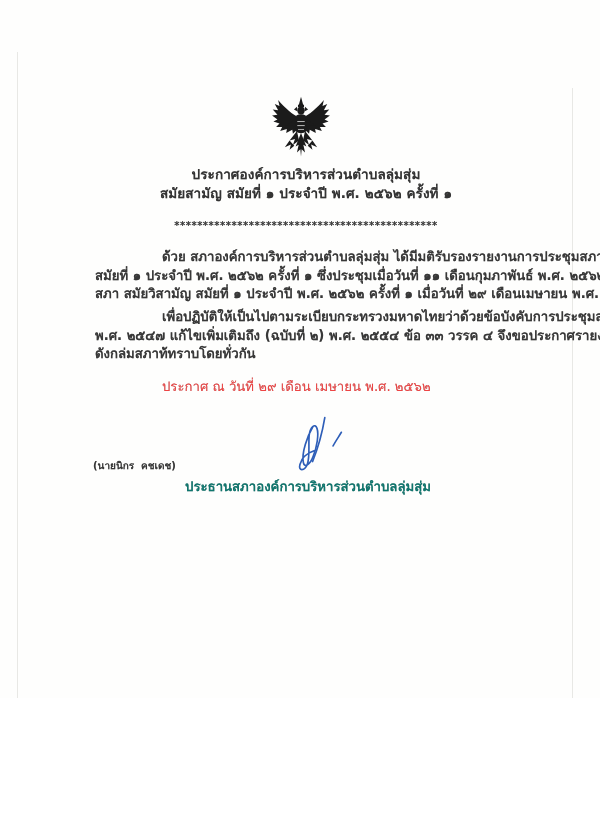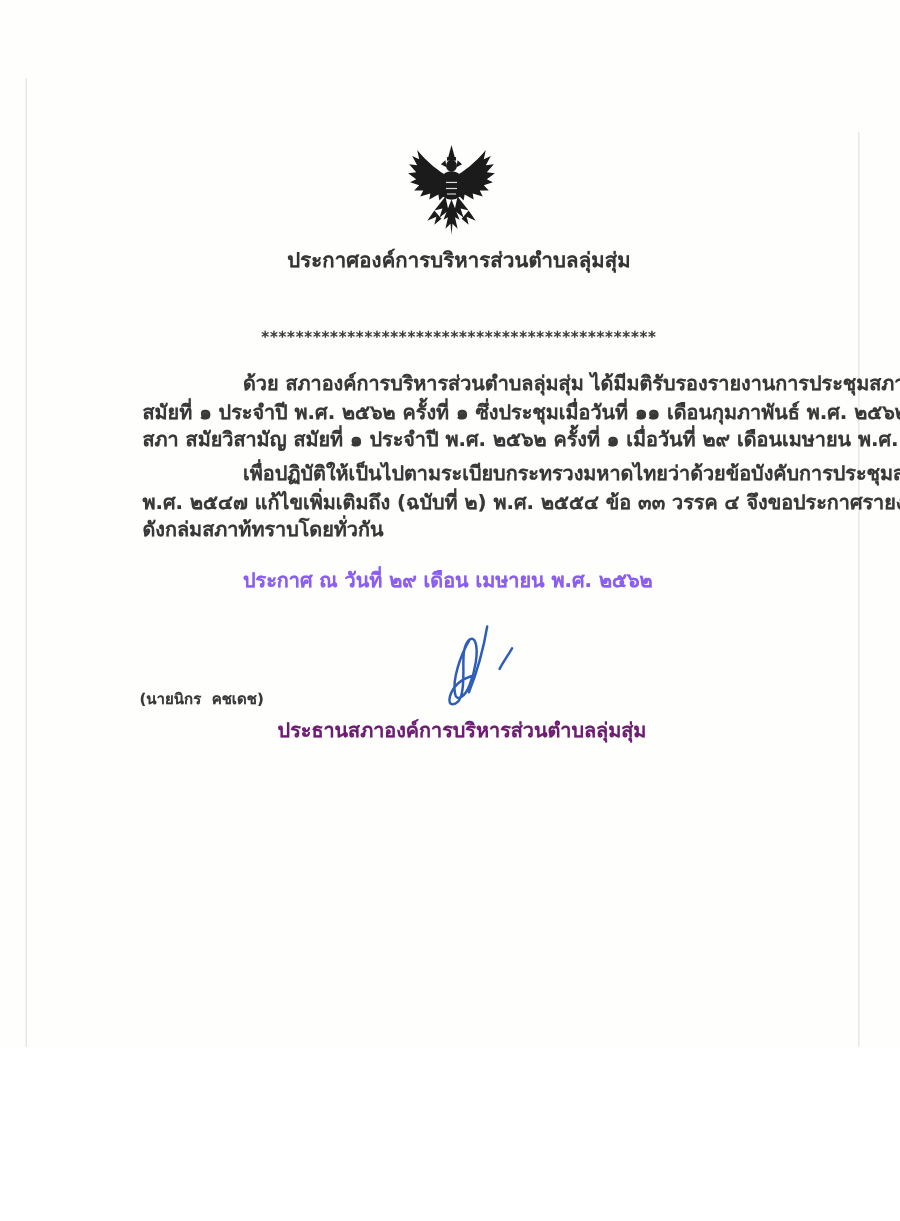--- a/index.html
+++ b/index.html
@@ -48,22 +48,22 @@
   }
   .para .line { white-space: nowrap; }
   .para .line.indent { padding-left: 67px; }
   .para1 { top: 248px; }
   .para2 { top: 308px; }
 
   .dateline {
     position: absolute;
     left: 162px; top: 376px;
     font-size: 13.2px;
-    font-weight: 700;
-    color: #8b5cf6;
+    font-weight: 400;
+    color: #ef4444;
     white-space: nowrap;
     text-shadow: 0 0 .5px rgba(60,60,60,.4);
   }
 
   .signature-svg {
     position: absolute;
     left: 278px; top: 413px;
     width: 78px; height: 60px;
   }
 
@@ -77,21 +77,21 @@
     white-space: pre;
     text-shadow: 0 0 .5px rgba(60,60,60,.4);
   }
   .signer-position {
     position: absolute;
     left: 93px; top: 476px;
     width: 430px;
     text-align: center;
     font-size: 13.2px;
     font-weight: 600;
-    color: #701a75;
+    color: #0f766e;
     text-shadow: 0 0 .5px rgba(60,60,60,.4);
   }
 </style>
 </head>
 <body>
 
 <div class="page">
 
   <div class="edge edge-left"></div>
   <div class="edge edge-right"></div>
@@ -125,20 +125,21 @@
     </g>
     <g fill="#ffffff" opacity=".85">
       <rect x="44.5" y="37.5" width="11" height="1.2"></rect>
       <rect x="44.5" y="43.5" width="11" height="1.2"></rect>
       <rect x="45.5" y="49" width="9" height="1.1"></rect>
     </g>
   </svg>
 
   <div class="textblock title-block">
     <div>ประกาศองค์การบริหารส่วนตำบลลุ่มสุ่ม</div>
+    <div>สมัยสามัญ สมัยที่ ๑ ประจำปี พ.ศ. ๒๕๖๒ ครั้งที่ ๑</div>
   </div>
   <div class="textblock separator">**********************************************</div>
 
   <div class="para para1">
     <div class="line indent">ด้วย สภาองค์การบริหารส่วนตำบลลุ่มสุ่ม ได้มีมติรับรองรายงานการประชุมสภาฯ สมัยสามัญ</div>
     <div class="line">สมัยที่ ๑ ประจำปี พ.ศ. ๒๕๖๒ ครั้งที่ ๑ ซึ่งประชุมเมื่อวันที่ ๑๑ เดือนกุมภาพันธ์ พ.ศ. ๒๕๖๒ ในการประชุม</div>
     <div class="line">สภา สมัยวิสามัญ สมัยที่ ๑ ประจำปี พ.ศ. ๒๕๖๒ ครั้งที่ ๑ เมื่อวันที่ ๒๙ เดือนเมษายน พ.ศ. ๒๕๖๒</div>
   </div>
 
   <div class="para para2">

